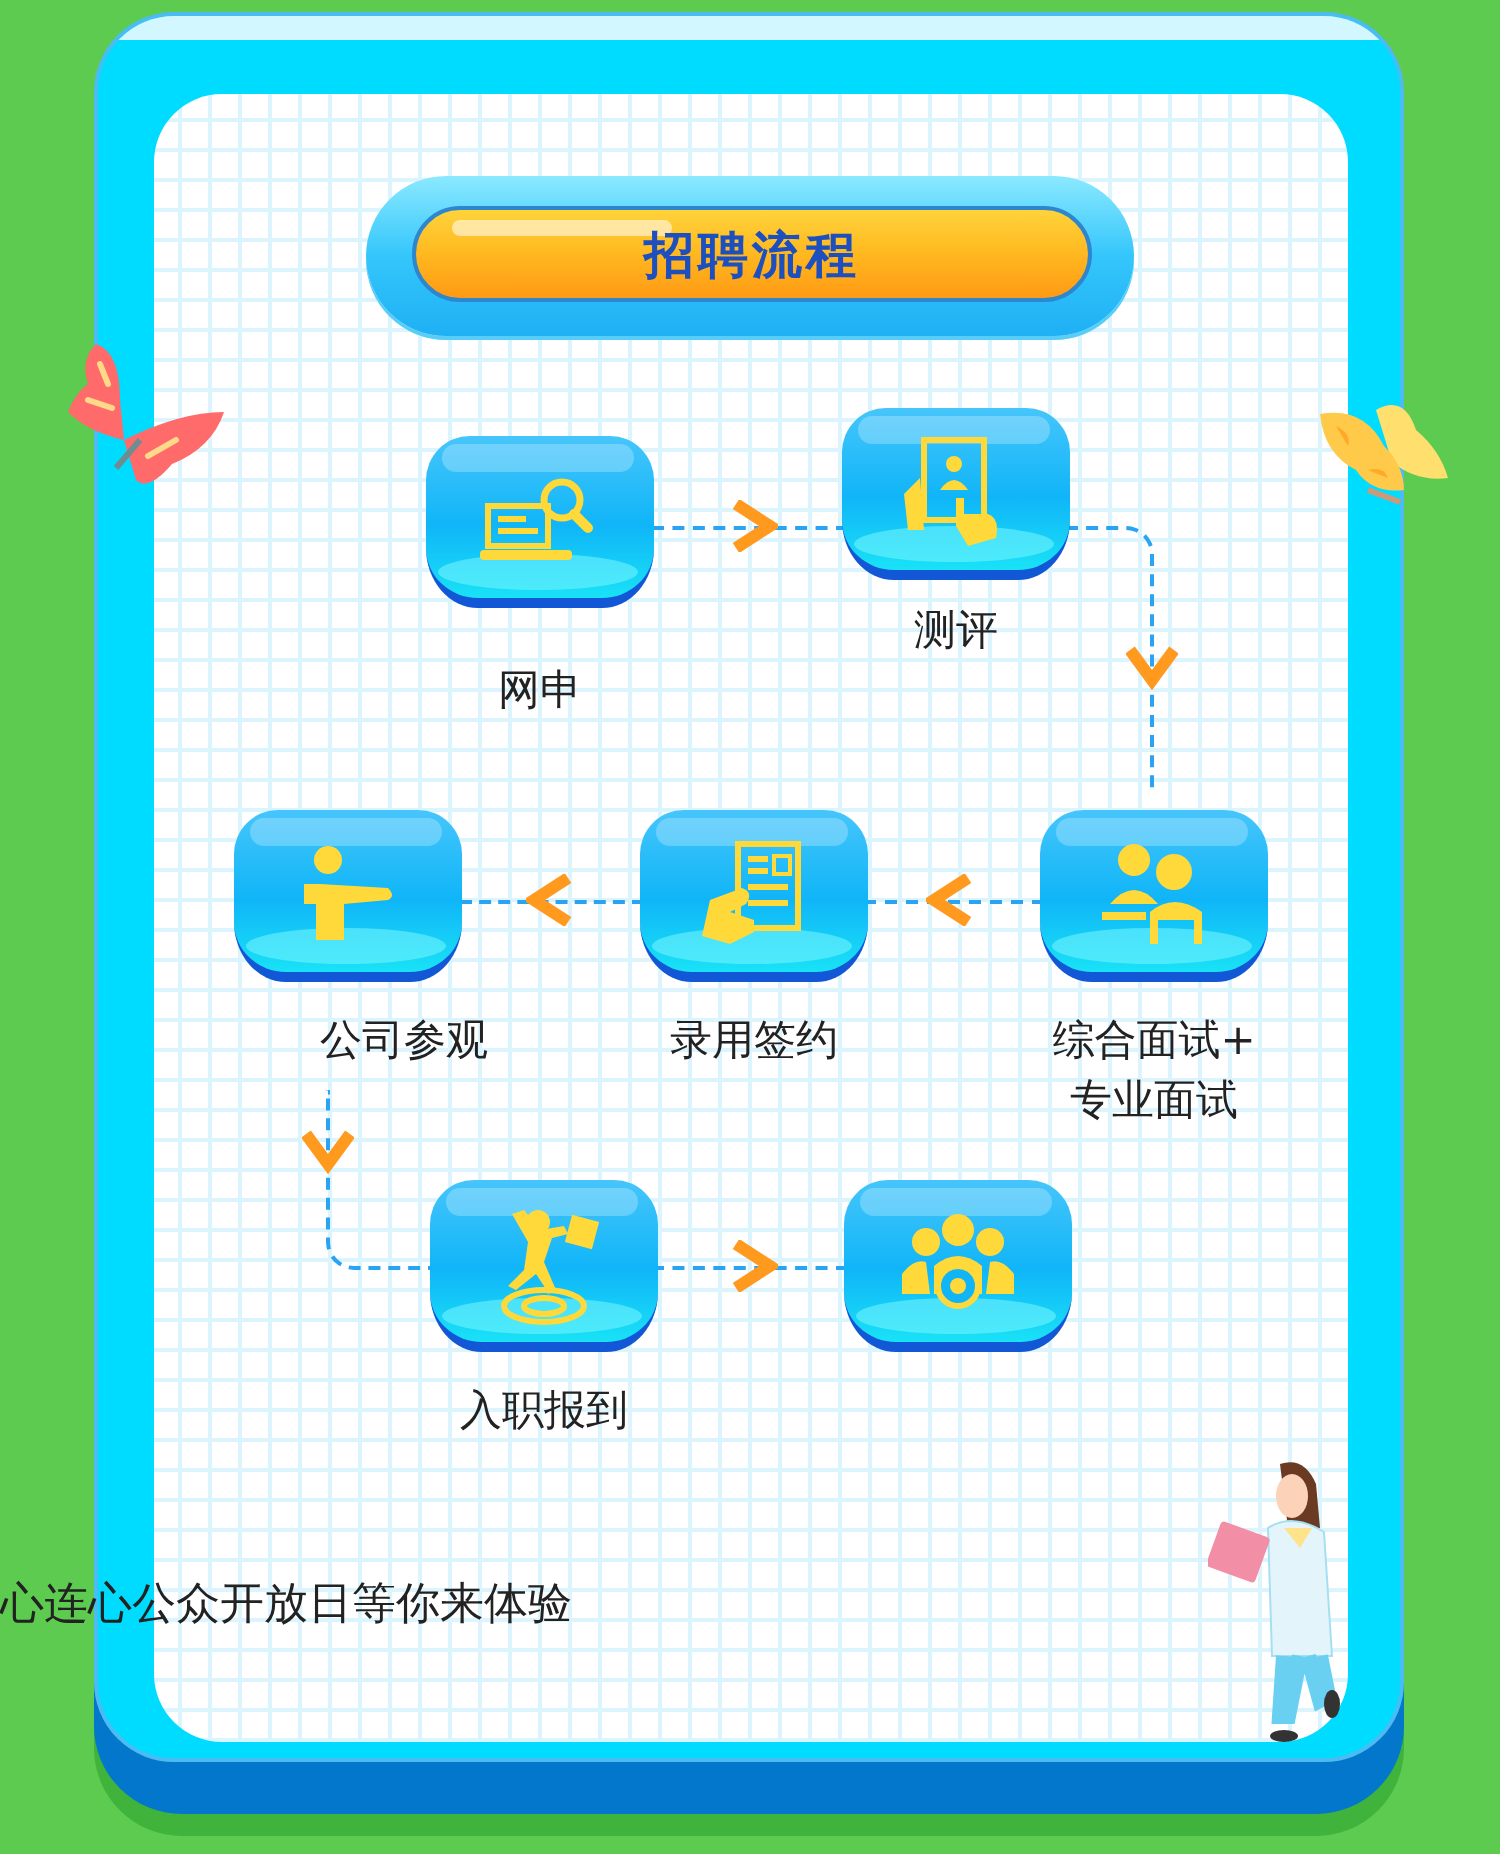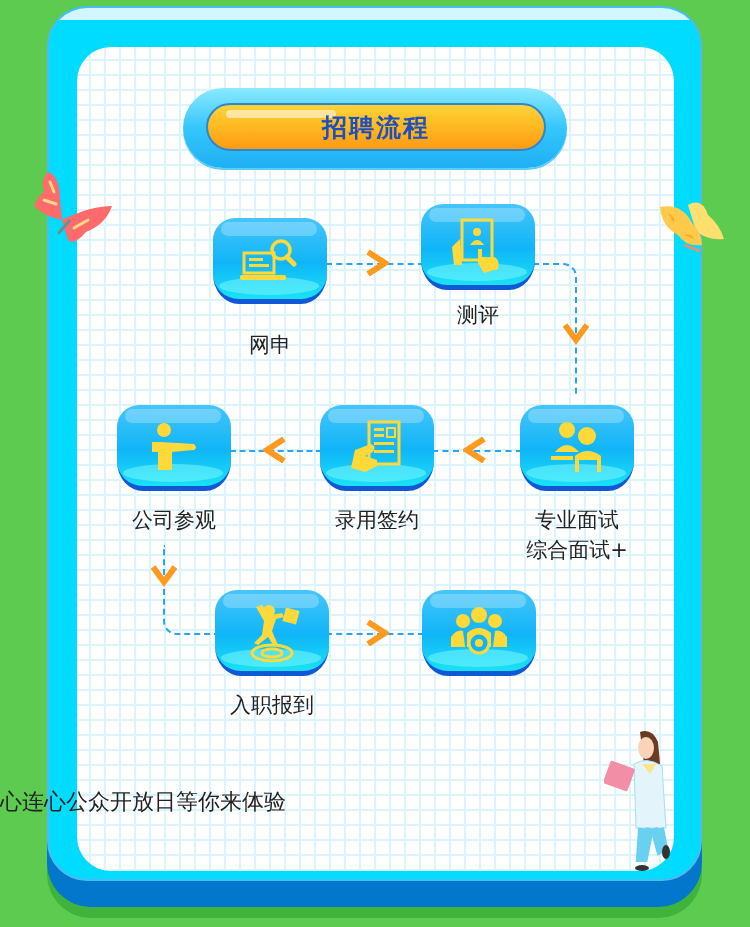--- a/index.html
+++ b/index.html
@@ -102,22 +102,22 @@
   <div class="tile">
     <svg viewBox="0 0 60 60">
       <circle cx="20" cy="12" r="8" fill="#ffd83a"></circle>
         <circle cx="40" cy="18" r="9" fill="#ffd83a"></circle>
       <path d="M8 34 Q20 20 32 34 Z" fill="#ffd83a"></path>
       <rect x="4" y="38" width="22" height="4" fill="#ffd83a"></rect>
       <path d="M28 54 L28 38 Q40 28 54 38 L54 54 L50 54 L50 42 L32 42 L32 54 Z" fill="#ffd83a"></path>
     </svg>
   </div>
   <div class="label" style="left:-13px;width:140px;top:100px;">
+    <div>综合面试+</div>
     <div>专业面试</div>
-    <div>综合面试+</div>
   </div>
 </div>
 
 <div class="node" style="left:320px;top:405px;text-decoration:underline;">
   <div class="tile">
     <svg viewBox="0 0 60 60">
       <rect x="22" y="4" width="30" height="42" fill="none" stroke="#ffd83a" stroke-width="3"></rect>
       <rect x="27" y="10" width="10" height="3" fill="#ffd83a"></rect>
         <rect x="27" y="16" width="10" height="3" fill="#ffd83a"></rect>
       <rect x="40" y="10" width="8" height="9" fill="none" stroke="#ffd83a" stroke-width="2"></rect>
@@ -129,21 +129,21 @@
   <div class="label" style="left:-13px;width:140px;top:100px;">录用签约</div>
 </div>
 
 <div class="node" style="left:117px;top:405px;">
   <div class="tile">
     <svg viewBox="0 0 60 60">
       <circle cx="20" cy="12" r="7" fill="#ffd83a"></circle>
       <path d="M8 24 L8 34 L14 34 L14 52 L28 52 L28 34 L50 32 Q54 30 50 26 L16 24 Z" fill="#ffd83a"></path>
     </svg>
   </div>
-  <div class="label" style="left:-13px;width:140px;top:100px;">公司参观</div>
+  <div class="label" style="left:-13px;width:140px;top:100px;text-align:right;">公司参观</div>
 </div>
 
 <div class="node" style="left:215px;top:590px;">
   <div class="tile">
     <svg viewBox="0 0 60 60">
       <circle cx="27" cy="8" r="6" fill="#ffd83a"></circle>
       <rect x="42" y="6" width="14" height="14" transform="rotate(15 49 13)" fill="#ffd83a"></rect>
       <path d="M14 4 L22 18 L20 32 L12 40 L16 42 L26 34 L30 40 L32 44 L36 42 L30 28 L34 16 L42 14 L40 10 L28 12 L20 2 Z" fill="#ffd83a"></path>
       <ellipse cx="30" cy="50" rx="20" ry="8" fill="none" stroke="#ffd83a" stroke-width="3"></ellipse>
       <ellipse cx="30" cy="50" rx="10" ry="4" fill="none" stroke="#ffd83a" stroke-width="3"></ellipse>

